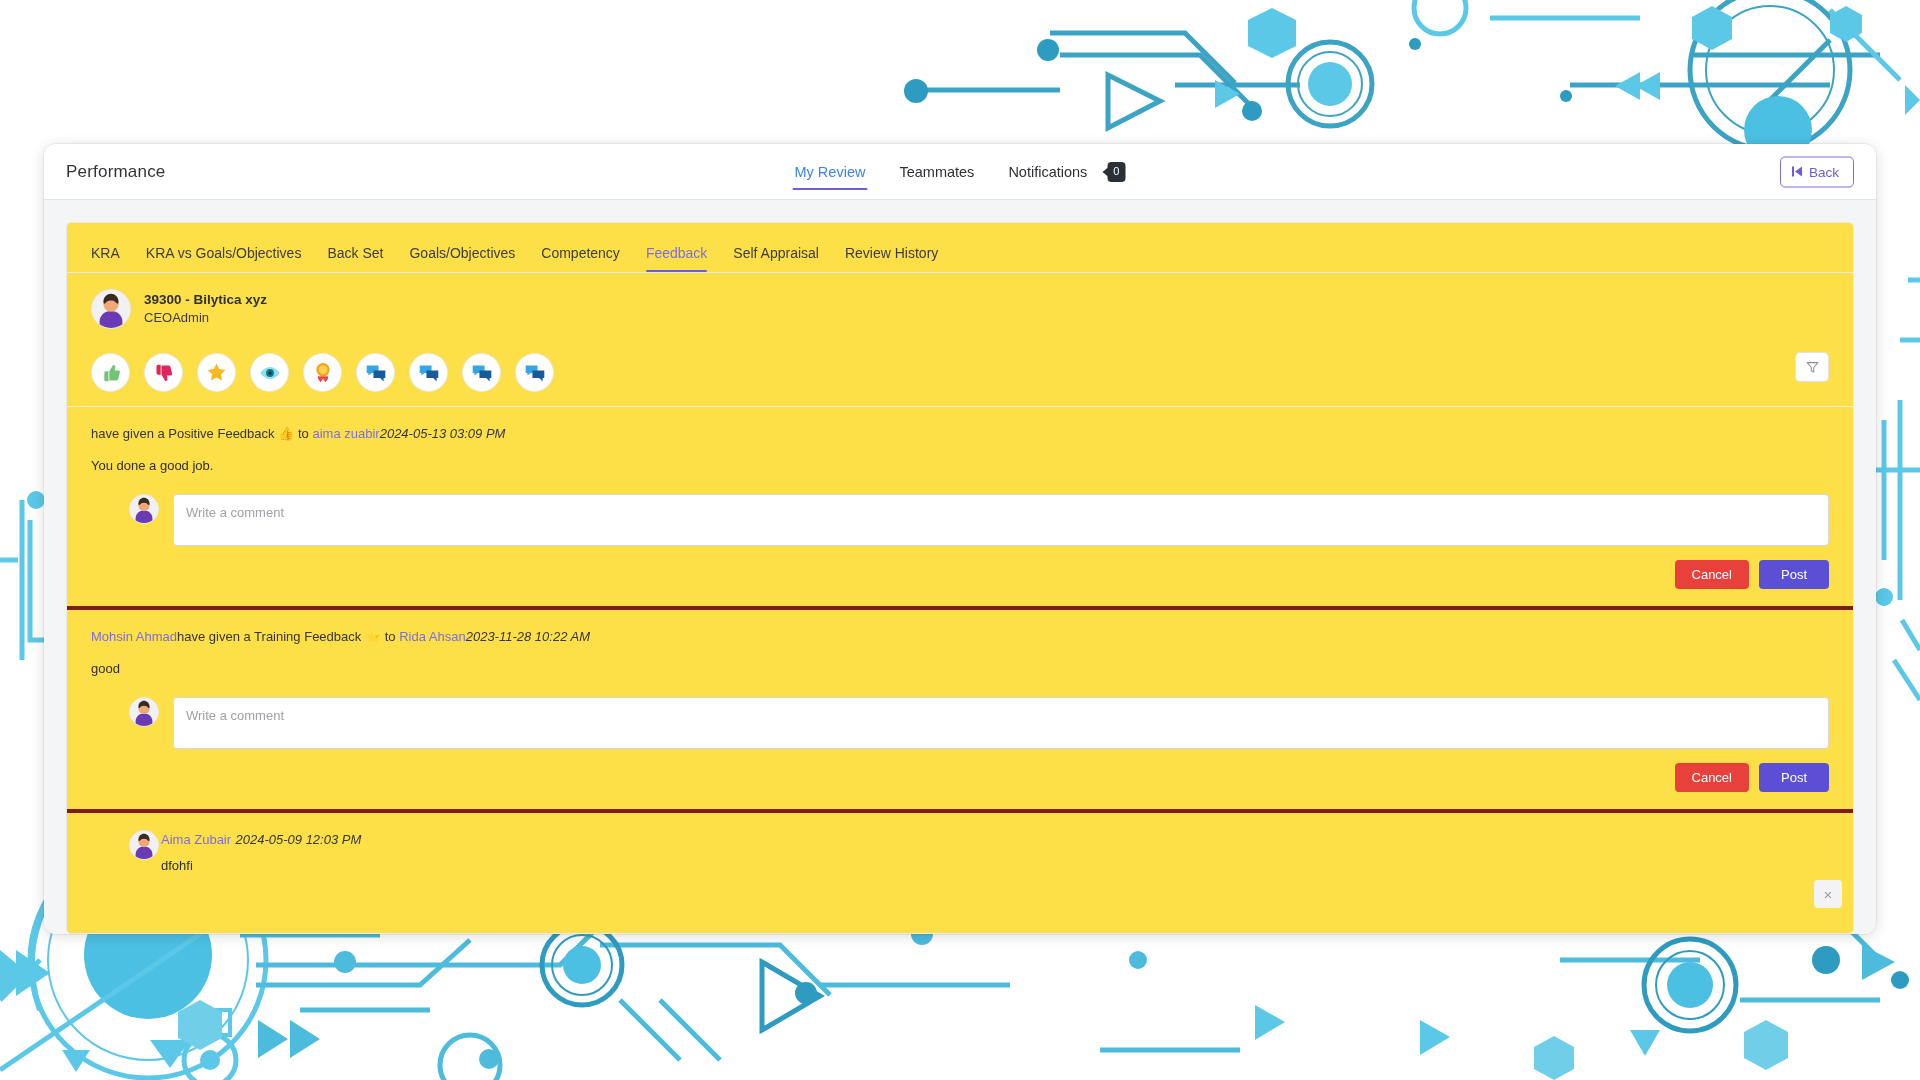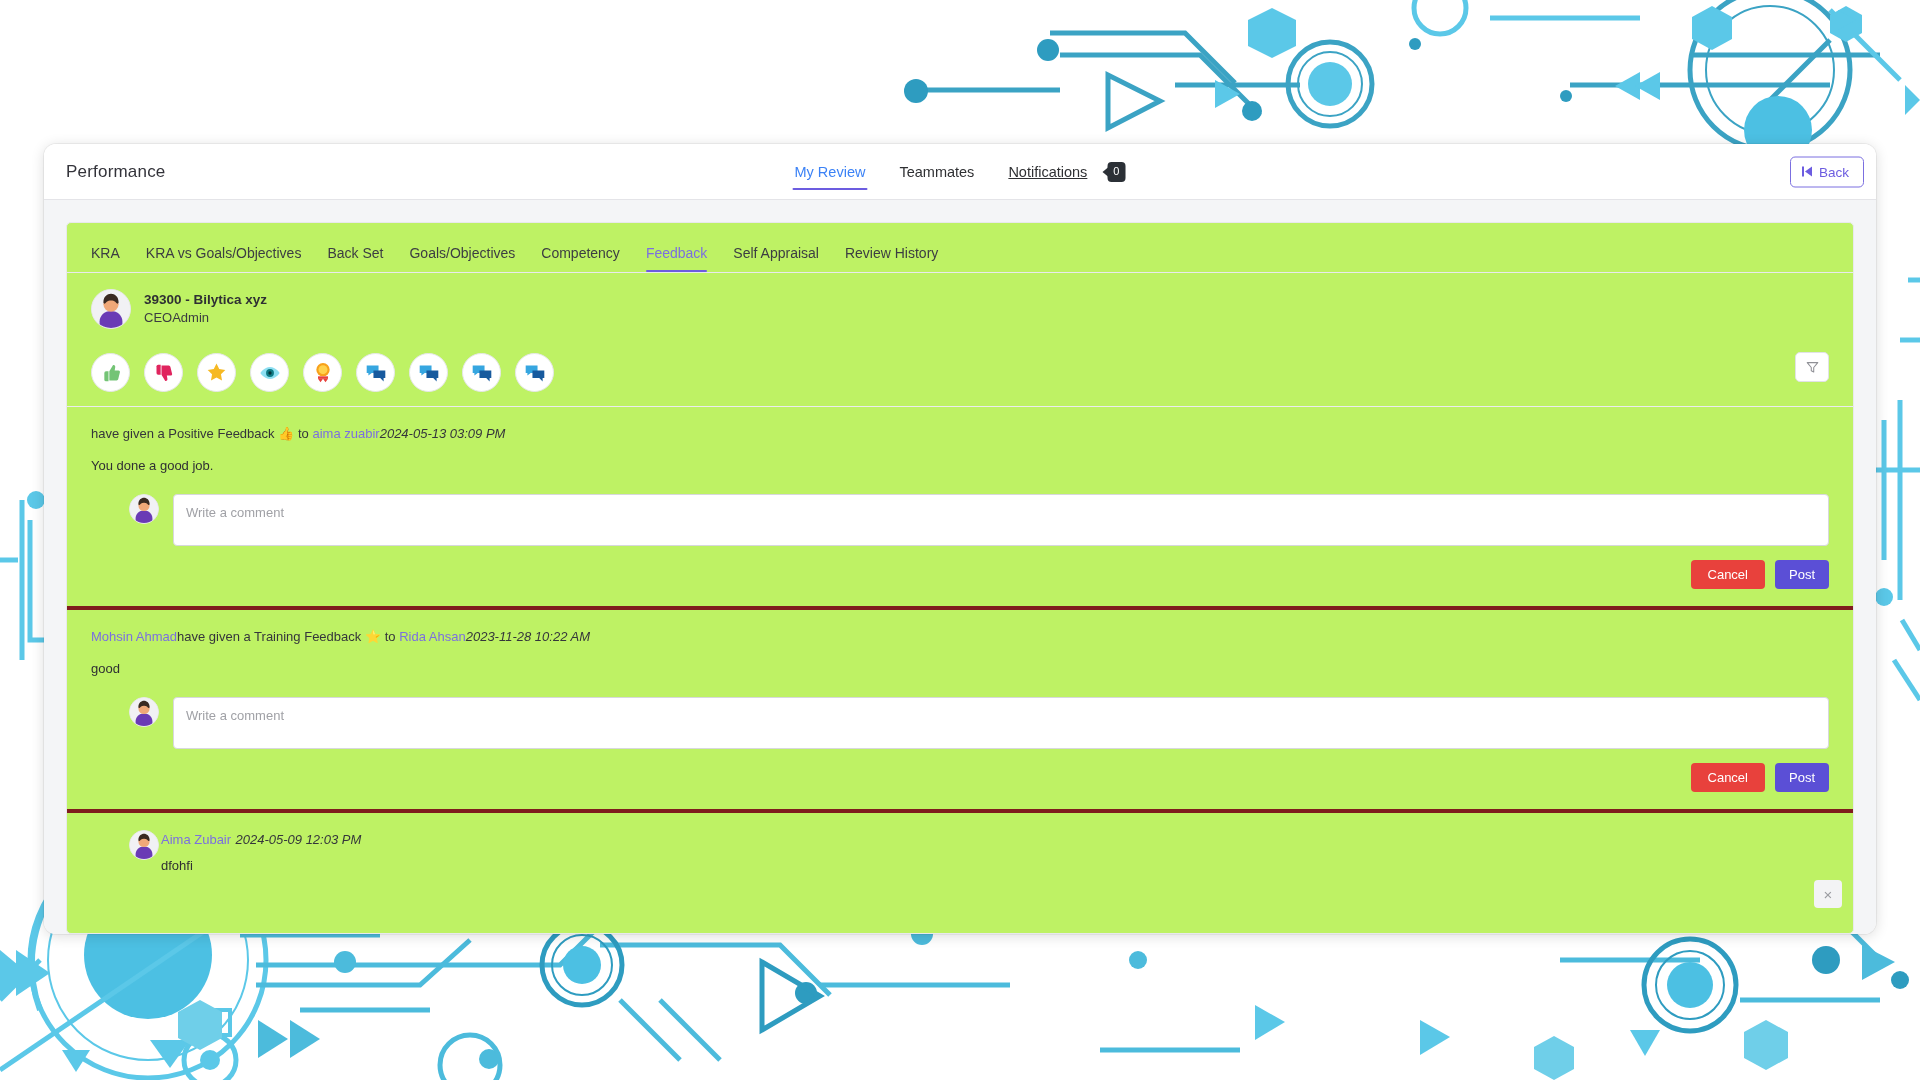--- a/index.html
+++ b/index.html
@@ -80,21 +80,21 @@
   }
   .top-nav-item.active { color: #3b82f6; }
   .top-nav-item.active::after {
     content: "";
     position: absolute;
     left: 0; right: 0; bottom: 9px;
     height: 2px;
     background: #6c5ce0;
     border-radius: 2px;
   }
-  .notif-wrap { display: flex; align-items: center; gap: 20px; text-decoration: underline; }
+  .notif-wrap { display: flex; align-items: center; gap: 20px; }
   .notif-badge {
     background: #2b3036;
     color: #ffffff;
     font-size: 11px;
     line-height: 1;
     padding: 4px 6px 5px;
     border-radius: 4px;
     min-width: 18px;
     text-align: center;
     position: relative;
@@ -103,21 +103,21 @@
     content: "";
     position: absolute;
     left: -5px; top: 50%;
     transform: translateY(-50%);
     border-top: 5px solid transparent;
     border-bottom: 5px solid transparent;
     border-right: 6px solid #2b3036;
   }
   .back-btn {
     position: absolute;
-    right: 12px;
+    right: 22px;
     top: 50%;
     transform: translateY(-50%);
     border: 1px solid #7b6fe0;
     color: #6c5ce0;
     background: #fff;
     border-radius: 5px;
     font-size: 13.5px;
     padding: 7px 14px 7px 11px;
     cursor: pointer;
     display: flex;
@@ -144,21 +144,21 @@
   }
 
   
   .card-body {
     flex: 1;
     background: #f4f5f7;
     padding: 22px 22px 0 22px;
     overflow: hidden;
   }
   .inner-panel {
-    background: #bef264;
+    background: #fde047;
     border: 1px solid #e8e9ec;
     border-radius: 5px;
     height: 100%;
     overflow: hidden;
   }
 
   
   .subtabs {
     display: flex;
     align-items: flex-end;
@@ -287,21 +287,21 @@
   .btn {
     border: none;
     border-radius: 4px;
     font-size: 13px;
     padding: 0 17px;
     color: #fff;
     cursor: pointer;
     font-family: "Liberation Sans", sans-serif;
   }
   .btn-cancel { background: #e8413c; }
-  .btn-post { background: #5b4fd6; padding: 7px 14px; }
+  .btn-post { background: #5b4fd6; padding: 7px 22px; }
 
   .feed-item-compact {
     display: flex;
     align-items: flex-start;
     gap: 2px;
     padding: 17px 24px 10px 62px;
   }
   .compact-name { color: #7b6fe0; font-size: 13px; }
   .compact-ts { color: #35363b; font-size: 13px; font-style: italic; }
   .compact-body { font-size: 13px; color: #2f3033; padding-top: 10px; }

